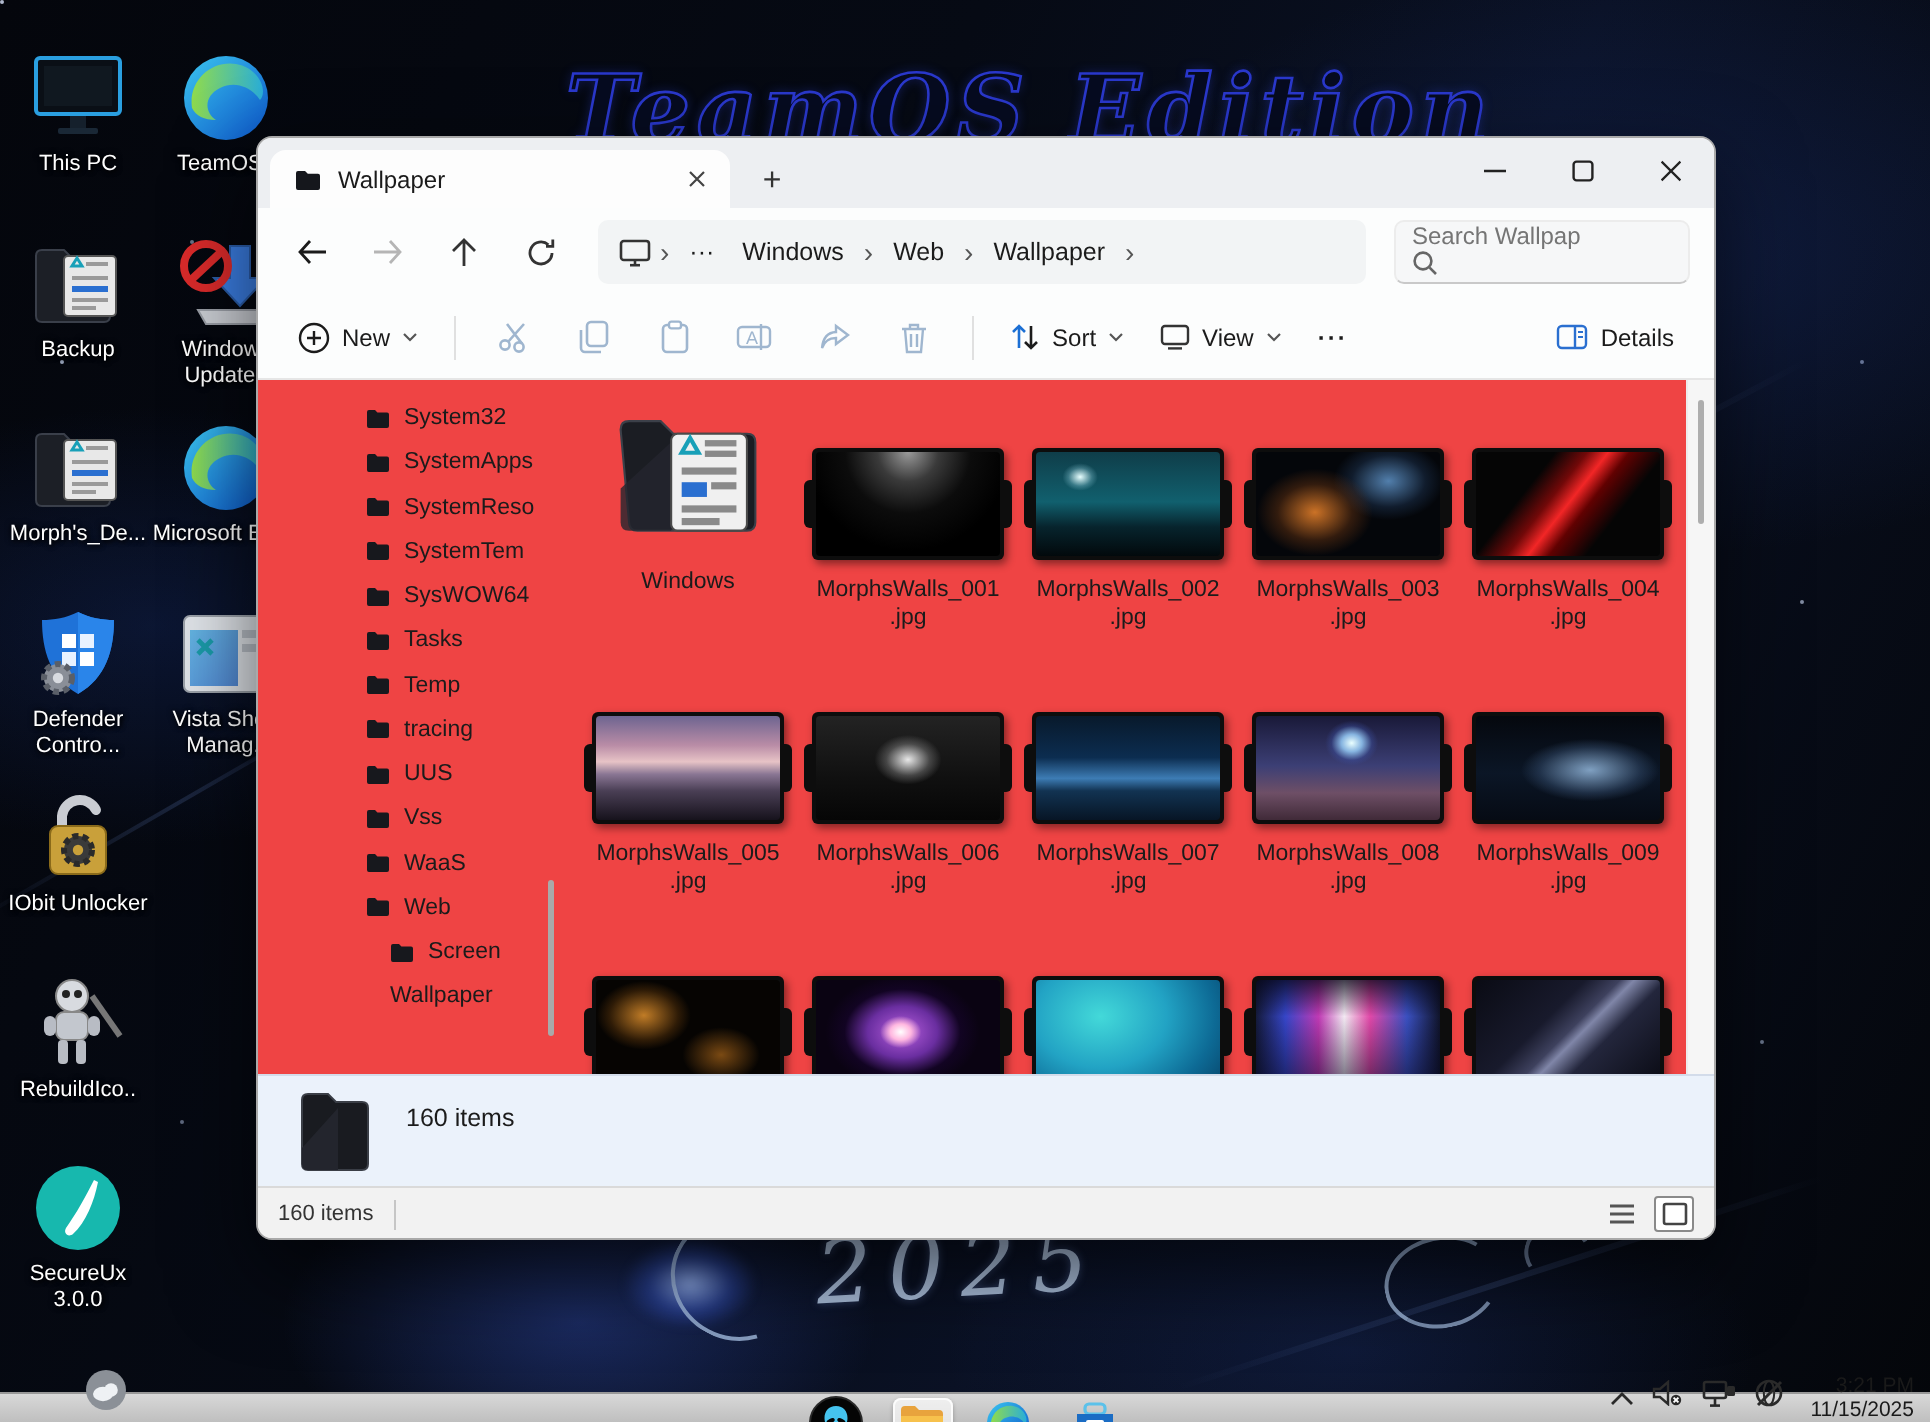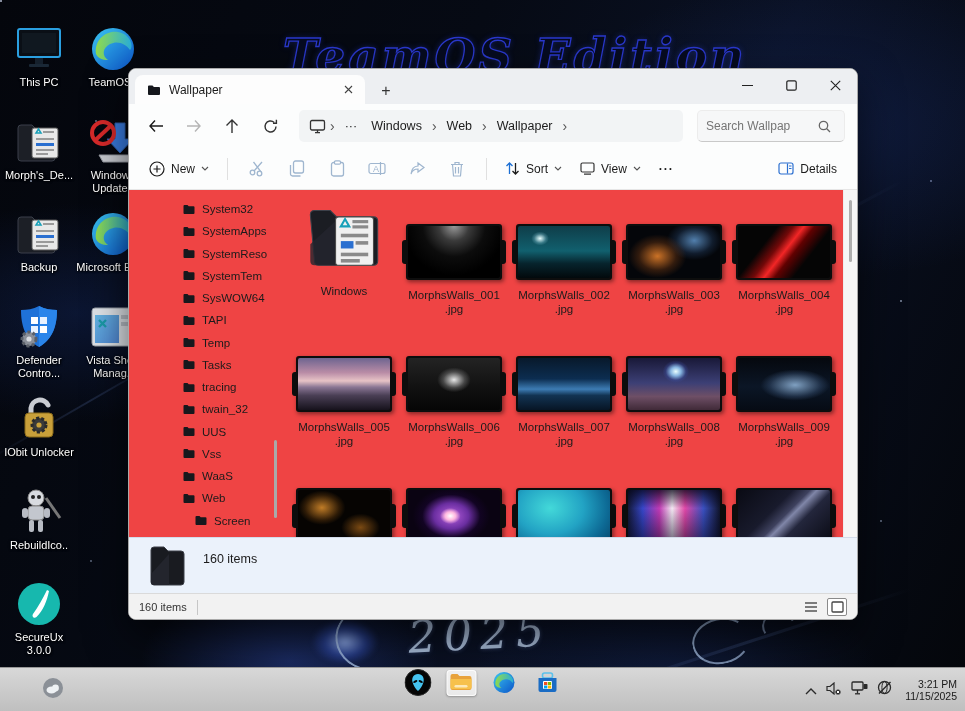--- a/index.html
+++ b/index.html
@@ -55,21 +55,21 @@
   .wincontrols { position:absolute; right:0; top:0; height:32px; display:flex; }
   .wc { width:44px; height:32px; display:flex; align-items:center; justify-content:center; }
 
   .addressrow { height:44px; display:flex; align-items:center; padding:0 12px 0 10px; gap:4px; background:#fcfdfd; }
   .navbtn { width:34px; height:32px; display:flex; align-items:center; justify-content:center; border-radius:5px; }
   .breadcrumb { flex:1; height:32px; margin-left:8px; background:#f2f4f5; border-radius:5px; display:flex;
     align-items:center; padding:0 10px; gap:2px; overflow:hidden; white-space:nowrap; }
   .crumb { padding:3px 6px; border-radius:4px; font-size:12.5px; color:#1b1b1b; }
   .chev { color:#555; font-size:14px; padding:0 2px; }
   .searchbox { width:148px; height:32px; margin-left:10px; background:#f6f7f8; border:1px solid #ececec;
-    border-bottom:1px solid #c9c9c9; border-radius:5px; display:flex; align-items:center; padding:0 8px; }
+    border-bottom:1px solid #c9c9c9; border-radius:5px; display:flex; padding:0 8px;flex-direction:column; }
   .searchbox input { border:0; outline:0; background:transparent; width:112px; font-size:12px; color:#333;
     font-family:"Liberation Sans",sans-serif; }
 
   .toolbar { height:42px; display:flex; align-items:center; padding:0 12px; gap:2px; background:#fcfdfd;
     border-bottom:1px solid #e6e6e6; }
   .tbtn { display:flex; align-items:center; gap:6px; padding:6px 8px; border-radius:5px; color:#1b1b1b; }
   .tsep { width:1px; height:22px; background:#e0e0e0; margin:0 8px; }
   .ticon { width:32px; height:30px; display:flex; align-items:center; justify-content:center; border-radius:5px; margin:0 3px; }
   .tb-right { margin-left:auto; display:flex; align-items:center; }
 
@@ -96,22 +96,22 @@
   .detailspane { height:56px; background:#ebf2fb; border-top:1px solid #d3dcea; display:flex; align-items:flex-start; padding:6px 0 0 14px; gap:14px; }
   .dp-text { font-size:12.5px; color:#1b1b1b; margin-top:8px; }
 
   .statusbar { height:27px; background:#f2f2f2; border-top:1px solid #dadada; display:flex; align-items:center; padding:0 10px; font-size:11px; color:#333; }
   .st-sep { width:1px; height:15px; background:#c6c6c6; margin:0 10px; }
   .st-right { margin-left:auto; display:flex; align-items:center; gap:6px; }
   .st-ic { width:20px; height:18px; display:flex; align-items:center; justify-content:center; }
   .st-ic.sel { border:1px solid #8a8a8a; background:#fff; border-radius:2px; }
 
   
-  .taskbar { position:absolute; left:0; right:0; bottom:0; height:44px; z-index:10;
-    background:linear-gradient(#d8d8d8,#bfbfbf); border-top:1px solid #989898; display:flex; align-items:center;padding-left:28px; }
+  .taskbar { position:absolute; left:0; right:0; bottom:0; height:15px; z-index:10;
+    background:linear-gradient(#d8d8d8,#bfbfbf); border-top:1px solid #989898; display:flex; align-items:flex-end;padding-left:28px; }
   .tk-left { margin-left:14px; }
   .tk-center { position:absolute; left:50%; top:0; height:29px; transform:translateX(-50%); display:flex; align-items:center; gap:13px; }
   .tk-app { width:30px; height:26px; display:flex; align-items:center; justify-content:center; border-radius:4px; }
   .tk-app.active { background:rgba(255,255,255,.62); box-shadow:inset 0 0 0 1px rgba(255,255,255,.8), 0 1px 2px rgba(0,0,0,.25); }
   .tk-tray { margin-left:auto; margin-right:8px; display:flex; align-items:center; gap:9px; }
   .tk-clock { text-align:right; font-size:10.5px; line-height:12px; color:#1a1a1a; margin-left:4px; }
 </style>
 </head>
 <body>
 
@@ -145,36 +145,36 @@
             <path d="M3 8 q0-3 3-3 h11 l4 4 h16 q3 0 3 3 v26 q0 3-3 3 h-31 q-3 0-3-3 z" fill="#1c1f26" stroke="#3a3f4a"></path>
             <rect x="17" y="8" width="26" height="30" rx="2" fill="#e8e8e8" stroke="#555"></rect>
             <path d="M21 13 l5 0 -2.5-4 z" fill="none" stroke="#18a0b8" stroke-width="1.5"></path>
             <rect x="28" y="11" width="11" height="2" fill="#9a9a9a"></rect>
             <rect x="21" y="18" width="18" height="2" fill="#9a9a9a"></rect>
             <rect x="21" y="23" width="18" height="3" fill="#2a6fd0"></rect>
             <rect x="21" y="29" width="18" height="2" fill="#9a9a9a"></rect>
             <rect x="21" y="33" width="12" height="2" fill="#9a9a9a"></rect>
           </svg>
       </div>
-      <div class="lbl">Morph's_De...</div>
+      <div class="lbl">Backup</div>
     </div>
     <div class="dicon">
       <div class="ig">
         <svg width="48" height="44" viewBox="0 0 48 44">
             <path d="M3 8 q0-3 3-3 h11 l4 4 h16 q3 0 3 3 v26 q0 3-3 3 h-31 q-3 0-3-3 z" fill="#1c1f26" stroke="#3a3f4a"></path>
             <rect x="17" y="8" width="26" height="30" rx="2" fill="#e8e8e8" stroke="#555"></rect>
             <path d="M21 13 l5 0 -2.5-4 z" fill="none" stroke="#18a0b8" stroke-width="1.5"></path>
             <rect x="28" y="11" width="11" height="2" fill="#9a9a9a"></rect>
             <rect x="21" y="18" width="18" height="2" fill="#9a9a9a"></rect>
             <rect x="21" y="23" width="18" height="3" fill="#2a6fd0"></rect>
             <rect x="21" y="29" width="18" height="2" fill="#9a9a9a"></rect>
             <rect x="21" y="33" width="12" height="2" fill="#9a9a9a"></rect>
           </svg>
       </div>
-      <div class="lbl">Backup</div>
+      <div class="lbl">Morph's_De...</div>
     </div>
     <div class="dicon">
       <div class="ig">
         <svg width="46" height="48" viewBox="0 0 46 48">
             <path d="M23 3 C29 6 35 7 41 7 C41 22 37 36 23 44 C9 36 5 22 5 7 C11 7 17 6 23 3 Z" fill="#1f72d8"></path>
             <path d="M23 3 C29 6 35 7 41 7 C41 22 37 36 23 44 Z" fill="#2a85ea"></path>
             <rect x="15" y="14" width="7" height="7" fill="#fff"></rect>
             <rect x="24" y="14" width="7" height="7" fill="#e8f2ff"></rect>
             <rect x="15" y="23" width="7" height="7" fill="#e8f2ff"></rect>
             <rect x="24" y="23" width="7" height="7" fill="#fff"></rect>
@@ -468,45 +468,33 @@
         <div class="sitem">
             <svg width="12" height="11" viewBox="0 0 12 11">
               <path d="M0.5 2 q0-1 1-1 h3 l1.2 1.2 h4.8 q1 0 1 1 v5.8 q0 1-1 1 h-9 q-1 0-1-1 z" fill="#17181d"></path>
             </svg>
             <span>SysWOW64</span>
           </div>
         <div class="sitem">
             <svg width="12" height="11" viewBox="0 0 12 11">
               <path d="M0.5 2 q0-1 1-1 h3 l1.2 1.2 h4.8 q1 0 1 1 v5.8 q0 1-1 1 h-9 q-1 0-1-1 z" fill="#17181d"></path>
             </svg>
-            <span>TAPI</span>
+            <span>Tasks</span>
           </div>
         <div class="sitem">
             <svg width="12" height="11" viewBox="0 0 12 11">
               <path d="M0.5 2 q0-1 1-1 h3 l1.2 1.2 h4.8 q1 0 1 1 v5.8 q0 1-1 1 h-9 q-1 0-1-1 z" fill="#17181d"></path>
             </svg>
             <span>Temp</span>
           </div>
         <div class="sitem">
             <svg width="12" height="11" viewBox="0 0 12 11">
               <path d="M0.5 2 q0-1 1-1 h3 l1.2 1.2 h4.8 q1 0 1 1 v5.8 q0 1-1 1 h-9 q-1 0-1-1 z" fill="#17181d"></path>
             </svg>
-            <span>Tasks</span>
-          </div>
-        <div class="sitem">
-            <svg width="12" height="11" viewBox="0 0 12 11">
-              <path d="M0.5 2 q0-1 1-1 h3 l1.2 1.2 h4.8 q1 0 1 1 v5.8 q0 1-1 1 h-9 q-1 0-1-1 z" fill="#17181d"></path>
-            </svg>
             <span>tracing</span>
-          </div>
-        <div class="sitem">
-            <svg width="12" height="11" viewBox="0 0 12 11">
-              <path d="M0.5 2 q0-1 1-1 h3 l1.2 1.2 h4.8 q1 0 1 1 v5.8 q0 1-1 1 h-9 q-1 0-1-1 z" fill="#17181d"></path>
-            </svg>
-            <span>twain_32</span>
           </div>
         <div class="sitem">
             <svg width="12" height="11" viewBox="0 0 12 11">
               <path d="M0.5 2 q0-1 1-1 h3 l1.2 1.2 h4.8 q1 0 1 1 v5.8 q0 1-1 1 h-9 q-1 0-1-1 z" fill="#17181d"></path>
             </svg>
             <span>UUS</span>
           </div>
         <div class="sitem">
             <svg width="12" height="11" viewBox="0 0 12 11">
               <path d="M0.5 2 q0-1 1-1 h3 l1.2 1.2 h4.8 q1 0 1 1 v5.8 q0 1-1 1 h-9 q-1 0-1-1 z" fill="#17181d"></path>

